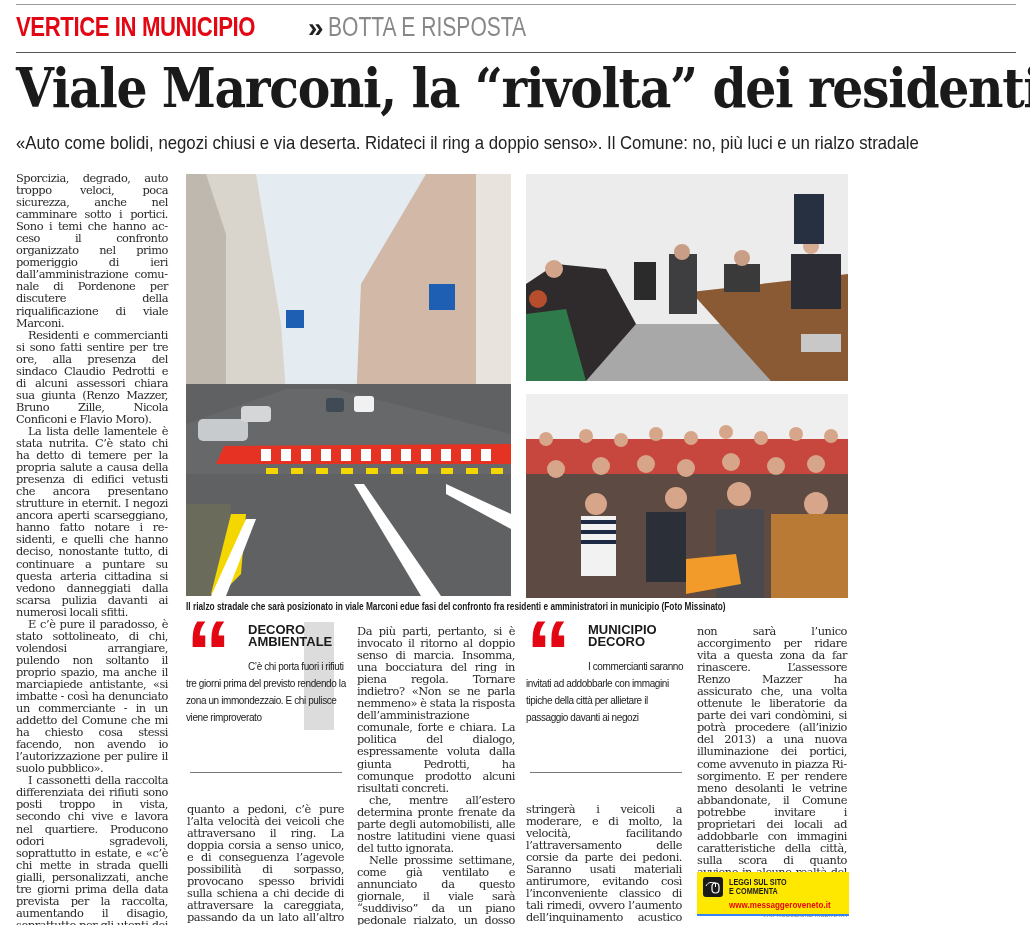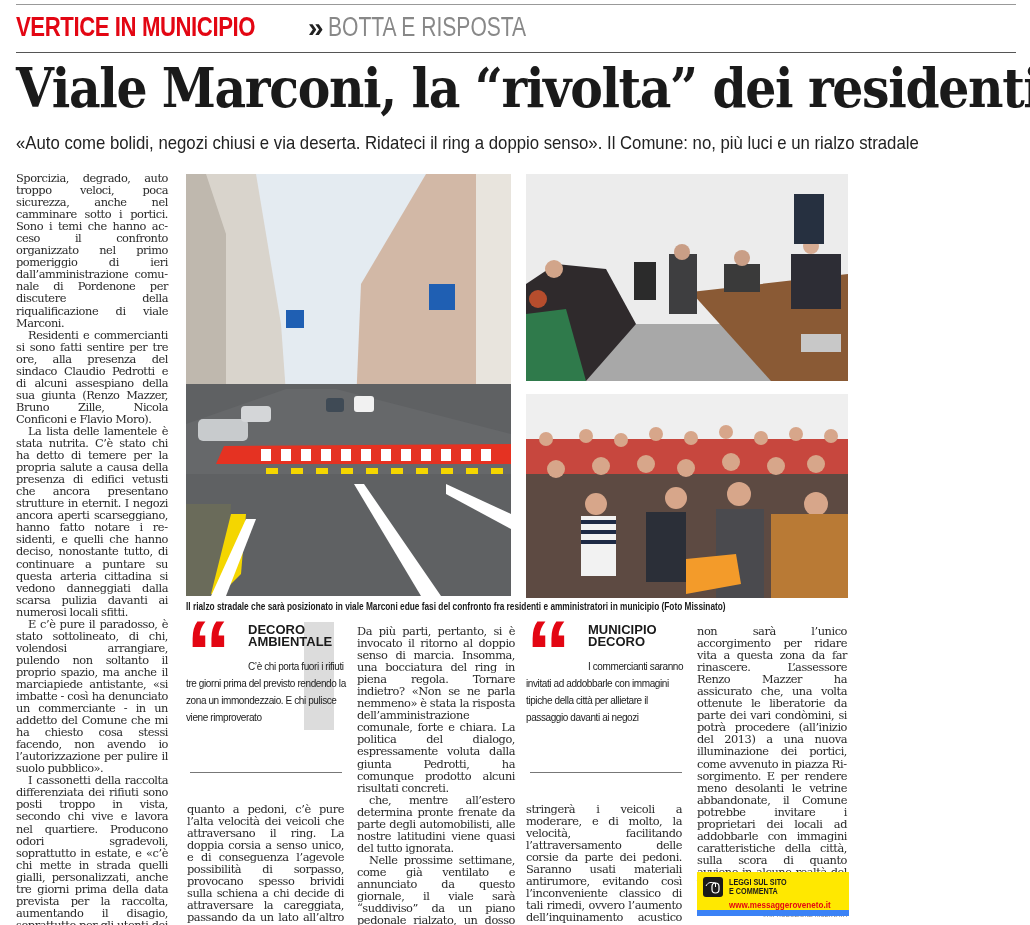--- a/index.html
+++ b/index.html
@@ -37,21 +37,21 @@
 
   .quote-box { position: absolute; }
   .quote-1 { left: 186px; top: 622px; width: 160px; height: 130px; }
   .quote-2 { left: 526px; top: 622px; width: 160px; height: 130px; }
   .quote-shade { position: absolute; left: 118px; top: 0; width: 30px; height: 108px; background: #dcdcdc; }
   .quote-mark { position: absolute; left: 0; top: -14px; font-family: "Liberation Sans", sans-serif; font-weight: bold; font-size: 90px; line-height: 90px; color: #e30613; letter-spacing: -6px; }
   .quote-title { position: absolute; left: 62px; top: 2px; font-family: "Liberation Sans", sans-serif; font-weight: bold; font-size: 13px; line-height: 12px; color: #1a1a1a; }
   .quote-text { position: absolute; left: 0; top: 36px; width: 162px; font-family: "Liberation Sans", sans-serif; font-size: 10px; line-height: 17px; color: #222; text-indent: 62px; letter-spacing: -0.4px; }
   .quote-rule { position: absolute; left: 4px; top: 150px; width: 152px; height: 1px; background: #777; }
 
-  .promo { position: absolute; left: 697px; top: 872px; width: 152px; height: 44px; background: #ffe800; border-bottom: 6px solid #3b82f6; }
+  .promo { position: absolute; left: 697px; top: 872px; width: 152px; height: 44px; background: #ffe800; border-bottom: 2px solid #3b82f6; }
   .promo-icon { position: absolute; left: 6px; top: 5px; width: 20px; height: 20px; background: #1a1a1a; border-radius: 3px; }
   .promo-icon svg { width: 20px; height: 20px; }
   .promo-line1, .promo-line2 { position: absolute; left: 32px; font-family: "Liberation Sans", sans-serif; font-weight: bold; font-size: 8.5px; color: #1a1a1a; line-height: 10px; transform: scaleX(0.85); transform-origin: left top; }
   .promo-line1 { top: 5px; }
   .promo-line2 { top: 14px; }
   .promo-url { position: absolute; left: 32px; top: 27px; font-family: "Liberation Sans", sans-serif; font-weight: bold; font-size: 9.5px; color: #e30613; white-space: nowrap; transform: scaleX(0.85); transform-origin: left top; }
 </style>
 </head>
 <body>
 
@@ -62,21 +62,21 @@
   <span class="kicker-arrow">»</span>
   <span class="kicker-sub">BOTTA E RISPOSTA</span>
 </div>
 <div class="kicker-rule"></div>
 
 <h1 class="headline">Viale Marconi, la “rivolta” dei residenti</h1>
 <div class="subhead">«Auto come bolidi, negozi chiusi e via deserta. Ridateci il ring a doppio senso». Il Comune: no, più luci e un rialzo stradale</div>
 
 <div class="col col-1">
   <p>Sporcizia, degrado, auto trop­po veloci, poca sicurezza, an­che nel camminare sotto i por­tici. Sono i temi che hanno ac­ceso il confronto organizzato nel primo pomeriggio di ieri dall’amministrazione comu­nale di Pordenone per discute­re della riqualificazione di via­le Marconi.</p>
-  <p>Residenti e commercianti si sono fatti sentire per tre ore, alla presenza del sindaco Clau­dio Pedrotti e di alcuni asses­piano della sua giunta (Renzo Mazzer, Bruno Zille, Nicola Conficoni e Flavio Moro).</p>
+  <p>Residenti e commercianti si sono fatti sentire per tre ore, alla presenza del sindaco Clau­dio Pedrotti e di alcuni asses­sori chiara sua giunta (Renzo Mazzer, Bruno Zille, Nicola Conficoni e Flavio Moro).</p>
   <p>La lista delle lamentele è sta­ta nutrita. C’è stato chi ha det­to di temere per la propria sa­lute a causa della presenza di edifici vetusti che ancora pre­sentano strutture in eternit. I negozi ancora aperti scarseg­giano, hanno fatto notare i re­sidenti, e quelli che hanno de­ciso, nonostante tutto, di con­tinuare a puntare su questa ar­teria cittadina si vedono dan­neggiati dalla scarsa pulizia davanti ai numerosi locali sfit­ti.</p>
   <p>E c’è pure il paradosso, è sta­to sottolineato, di chi, volen­dosi arrangiare, pulendo non soltanto il proprio spazio, ma anche il marciapiede antistan­te, «si imbatte - così ha denun­ciato un commerciante - in un addetto del Comune che mi ha chiesto cosa stessi facendo, non avendo io l’autorizzazio­ne per pulire il suolo pubbli­co».</p>
   <p>I cassonetti della raccolta differenziata dei rifiuti sono posti troppo in vista, secondo chi vive e lavora nel quartiere. Producono odori sgradevoli, soprattutto in estate, e «c’è chi mette in strada quelli gialli, personalizzati, anche tre gior­ni prima della data prevista per la raccolta, aumentando il disagio, soprattutto per gli utenti dei bus, costretti a rifu­giarsi lontano dalla fermata».</p>
 
 </div>
 
 <div class="photo photo-street">
   <svg width="325" height="422" viewBox="0 0 325 422">
     <rect x="0" y="0" width="325" height="422" fill="#e4ebf1"></rect>
     <polygon points="0,0 70,0 95,150 100,220 0,260" fill="#d9d4cc"></polygon>

